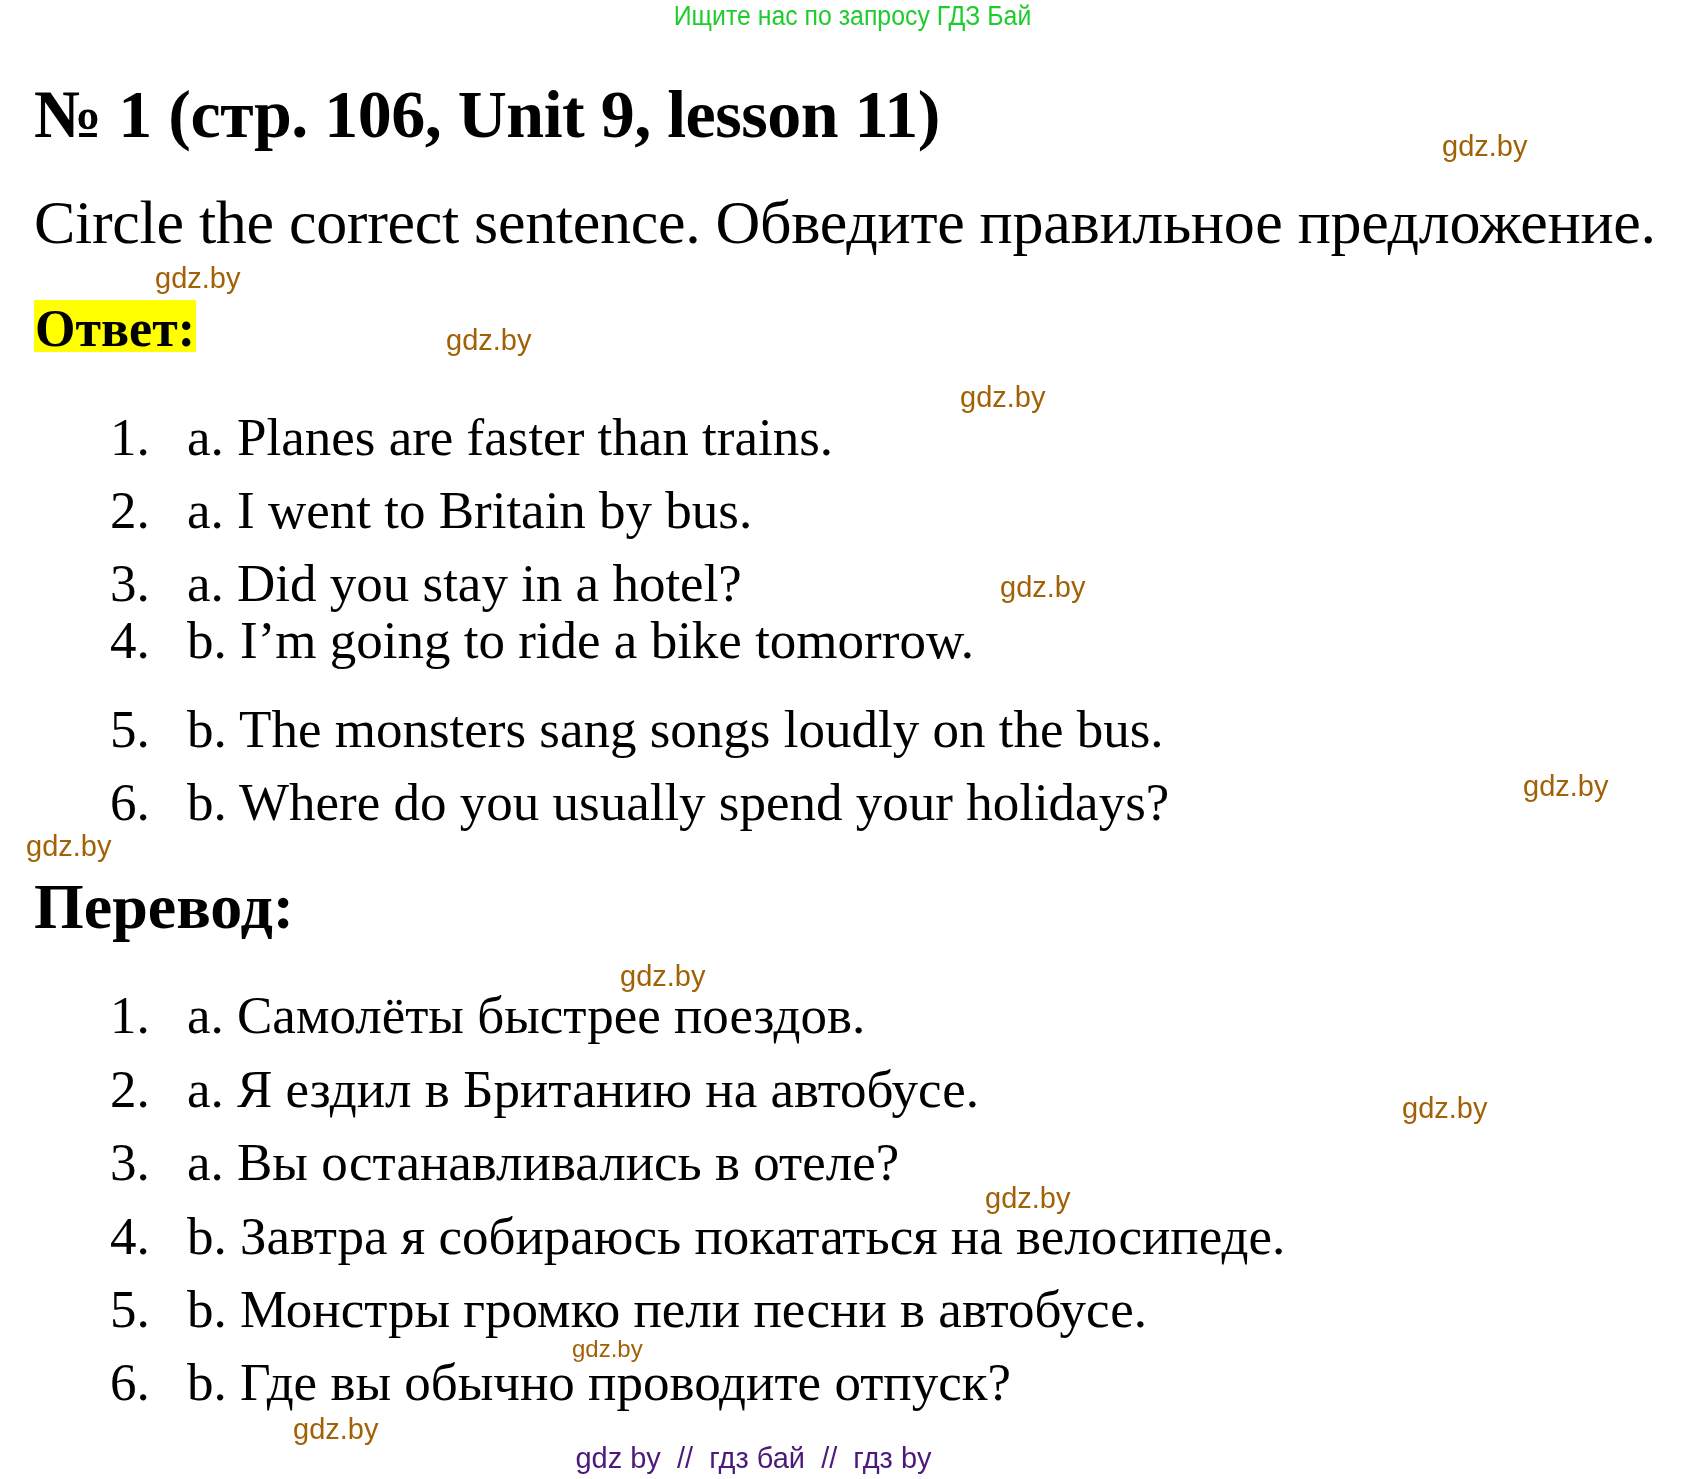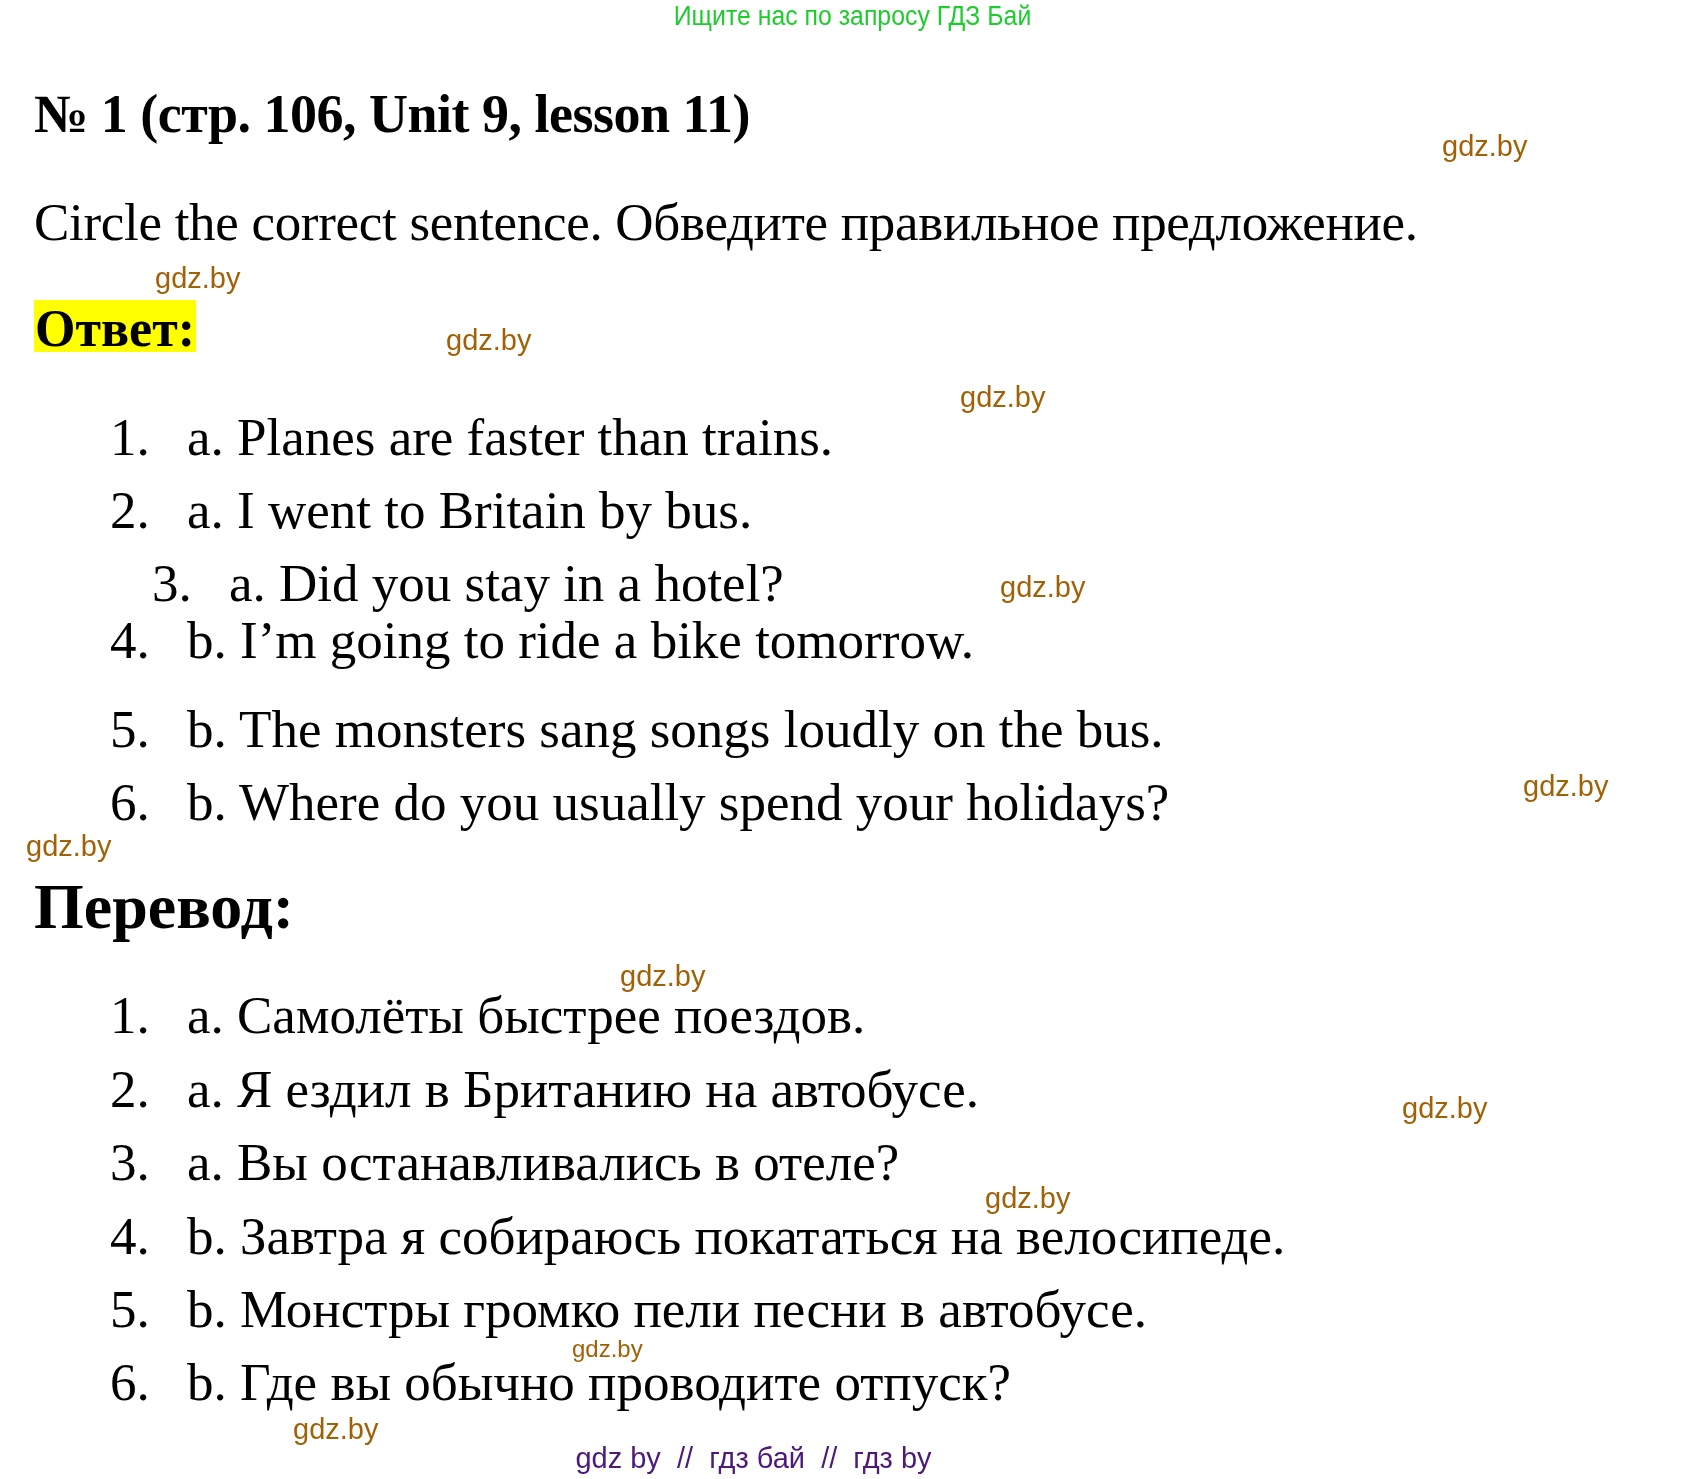--- a/index.html
+++ b/index.html
@@ -2,23 +2,23 @@
 <html><head>
 <meta charset="utf-8">
 <style>
   html, body { margin: 0; padding: 0; background: #ffffff; }
   body { width: 1705px; height: 1479px; position: relative; overflow: hidden;
          font-family: "Liberation Serif", "DejaVu Serif", serif; color: #000; }
   .abs { position: absolute; white-space: nowrap; }
   .banner { top: 0px; left: 0; width: 1705px; text-align: center;
             font-family: "Liberation Sans", "DejaVu Sans", sans-serif; font-size: 27px;
             line-height: 32px; transform: scaleX(0.92); }
-  .title { left: 34px; top: 82px; font-size: 54px; font-weight: bold; line-height: 64px;
+  .title { left: 34px; top: 82px; font-size: 68px; font-weight: bold; line-height: 64px;
            letter-spacing: -0.5px; }
-  .instruction { left: 34px; top: 190px; font-size: 53px; line-height: 64px; letter-spacing: -0.3px; }
+  .instruction { left: 34px; top: 190px; font-size: 62px; line-height: 64px; letter-spacing: -0.3px; }
   .answer-label { left: 34px; top: 300px; height: 52px; padding: 0 1px; font-size: 52px; font-weight: bold;
                   line-height: 58px; }
   .section-label { left: 34px; top: 876px; font-size: 64px; font-weight: bold; line-height: 62px; }
   .wm { font-family: Liberation Sans, sans-serif; font-size: 29px; line-height: 32px; color: #a16207; }
   .row { left: 110px; font-size: 53px; line-height: 64px; }
   .row .num { display: inline-block; width: 77px; }
   .footer { top: 1440px; left: 0; width: 1507px; text-align: center;
             font-family: "Liberation Sans", "DejaVu Sans", sans-serif; font-size: 29px; line-height: 36px; }
 </style>
 </head>
@@ -36,21 +36,21 @@
 <div class="abs wm" style="left:446px; top:324px;">gdz.by</div>
 <div class="abs wm" style="left:960px; top:381px;">gdz.by</div>
 
 <div>
   <div class="abs row" style="top:405px;">
     <span class="num">1.</span><span>a. Planes are faster than trains.</span>
   </div>
   <div class="abs row" style="top:478px;">
     <span class="num">2.</span><span>a. I went to Britain by bus.</span>
   </div>
-  <div class="abs row" style="top:551px;margin-left:42px;">
+  <div class="abs row" style="top:551px;">
     <span class="num">3.</span><span>a. Did you stay in a hotel?</span>
   </div>
   <div class="abs row" style="top:608px;">
     <span class="num">4.</span><span>b. I’m going to ride a bike tomorrow.</span>
   </div>
   <div class="abs row" style="top:697px;">
     <span class="num">5.</span><span>b. The monsters sang songs loudly on the bus.</span>
   </div>
   <div class="abs row" style="top:770px;">
     <span class="num">6.</span><span>b. Where do you usually spend your holidays?</span>

